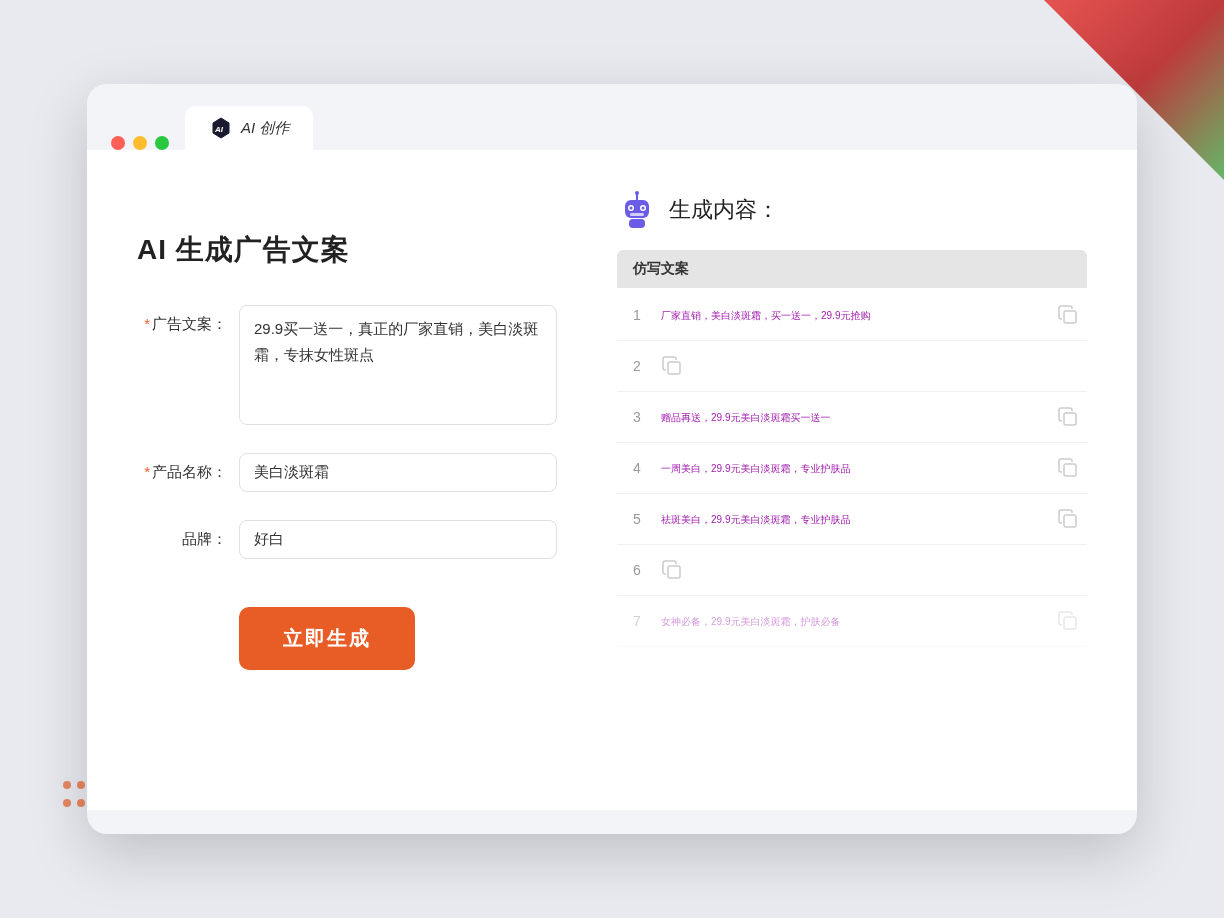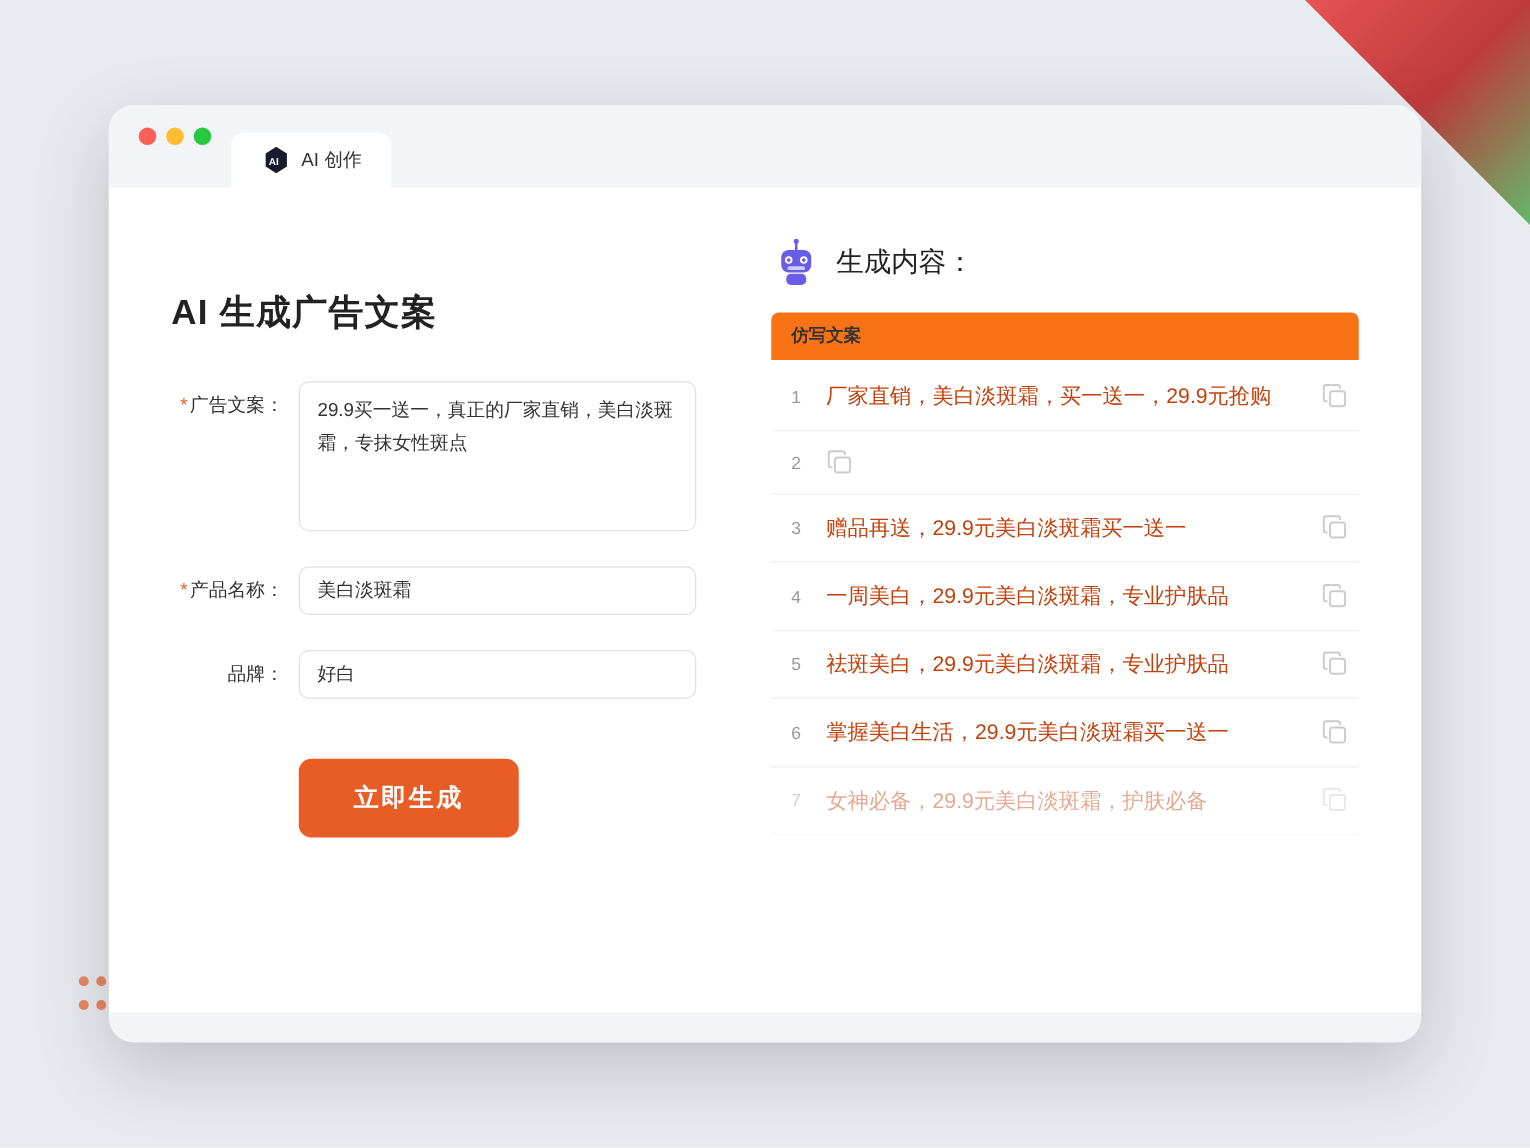--- a/index.html
+++ b/index.html
@@ -48,22 +48,23 @@
       overflow: hidden;
       position: relative;
       z-index: 2;
     }
 
     
     .title-bar {
       background: #f2f4f8;
       padding: 18px 24px 0 24px;
       display: flex;
-      align-items: flex-start;
+      align-items: flex-end;
       gap: 16px;
+      font-style: italic;
     }
     .traffic-lights {
       display: flex;
       gap: 8px;
       align-items: center;
     }
     .traffic-light {
       width: 14px; height: 14px;
       border-radius: 50%;
     }
@@ -185,21 +186,21 @@
     .results-title {
       font-size: 22px;
       font-weight: 400;
       color: #222;
     }
 
     .results-table {
       width: 100%;
     }
     .results-table-header {
-      background: #f97316;
+      background: #e5e5e5;
       padding: 10px 16px;
       font-size: 14px;
       font-weight: 600;
       color: #333;
       border-radius: 6px 6px 0 0;
       margin-bottom: 2px;
     }
     .result-row {
       display: flex;
       align-items: center;
@@ -212,22 +213,22 @@
     }
     .result-num {
       font-size: 14px;
       color: #999;
       min-width: 24px;
       text-align: center;
       flex-shrink: 0;
     }
     .result-text {
       flex: 1;
-      font-size: 17px;
-      color: #c2410c;
+      font-size: 10px;
+      color: #a21caf;
       line-height: 1.5;
     }
     .copy-icon {
       width: 22px; height: 22px;
       flex-shrink: 0;
       opacity: 0.5;
       cursor: pointer;
     }
   </style>
 </head>
@@ -353,21 +354,20 @@
             <div class="result-row">
               <span class="result-num">5</span>
               <span class="result-text">祛斑美白，29.9元美白淡斑霜，专业护肤品</span>
               <div class="copy-icon"><svg viewBox="0 0 22 22" fill="none" xmlns="http://www.w3.org/2000/svg">
       <rect x="7" y="7" width="12" height="12" rx="2" stroke="#999" stroke-width="1.5" fill="white"></rect>
       <path d="M5 15H4a2 2 0 01-2-2V4a2 2 0 012-2h9a2 2 0 012 2v1" stroke="#999" stroke-width="1.5" fill="none"></path>
     </svg></div>
             </div>
             <div class="result-row">
               <span class="result-num">6</span>
-              <span class="result-text">掌握美白生活，29.9元美白淡斑霜买一送一</span>
               <div class="copy-icon"><svg viewBox="0 0 22 22" fill="none" xmlns="http://www.w3.org/2000/svg">
       <rect x="7" y="7" width="12" height="12" rx="2" stroke="#999" stroke-width="1.5" fill="white"></rect>
       <path d="M5 15H4a2 2 0 01-2-2V4a2 2 0 012-2h9a2 2 0 012 2v1" stroke="#999" stroke-width="1.5" fill="none"></path>
     </svg></div>
             </div>
             <div class="result-row faded">
               <span class="result-num">7</span>
               <span class="result-text">女神必备，29.9元美白淡斑霜，护肤必备</span>
               <div class="copy-icon"><svg viewBox="0 0 22 22" fill="none" xmlns="http://www.w3.org/2000/svg">
       <rect x="7" y="7" width="12" height="12" rx="2" stroke="#999" stroke-width="1.5" fill="white"></rect>

